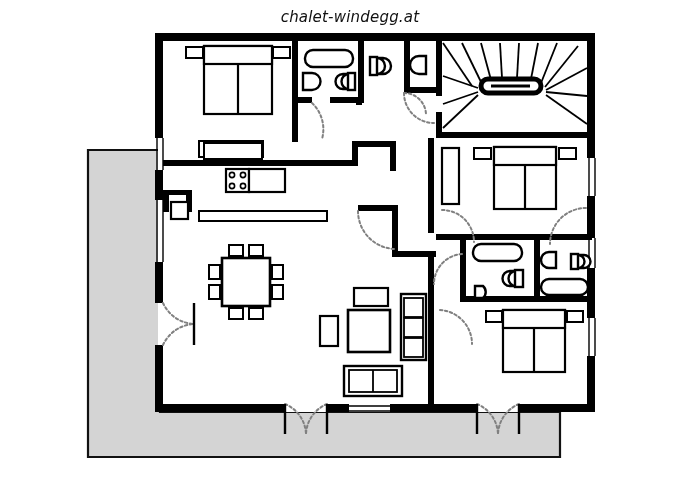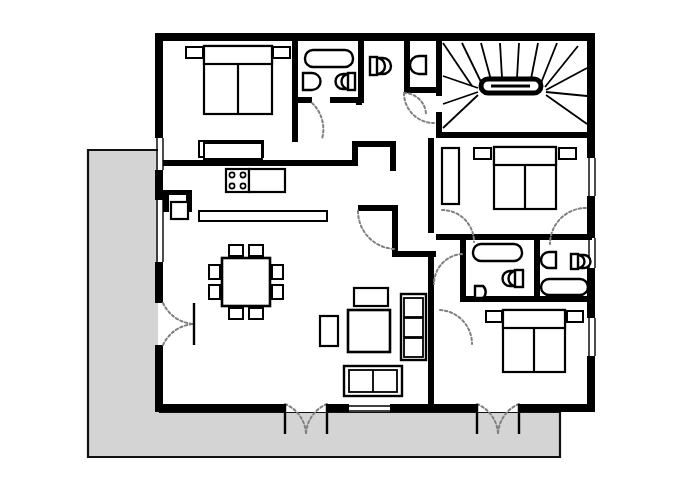--- a/index.html
+++ b/index.html
@@ -9,20 +9,21 @@
   #title{position:absolute;left:0;top:8px;width:700px;text-align:center;
          font-style:italic;font-size:15px;color:#111111;letter-spacing:.2px;
          font-family:"DejaVu Sans","Liberation Sans",sans-serif;}
   #plan{position:absolute;left:0;top:0;}
 </style>
 </head>
 <body>
 
 <div id="root">
 
+  <div id="title">chalet-windegg.at</div>
 
   <svg id="plan" width="700" height="500" viewBox="0 0 700 500" shape-rendering="geometricPrecision">
 
     <g>
       <path d="M88,150 L160,150 L160,412 L560,412 L560,457 L88,457 Z" fill="#d4d4d4" stroke="#111111" stroke-width="2.2"></path>
     </g>
 
     <rect x="158" y="36" width="434" height="376" fill="#ffffff"></rect>
 
     <g fill="#000000">

